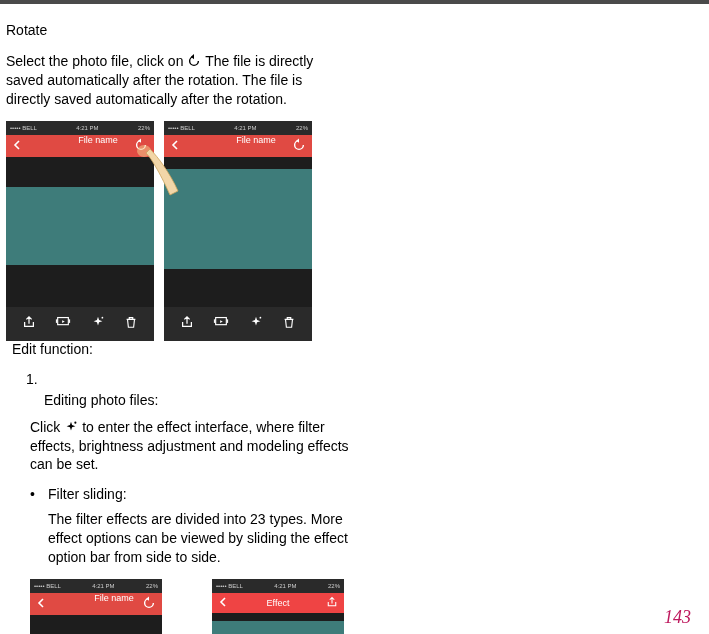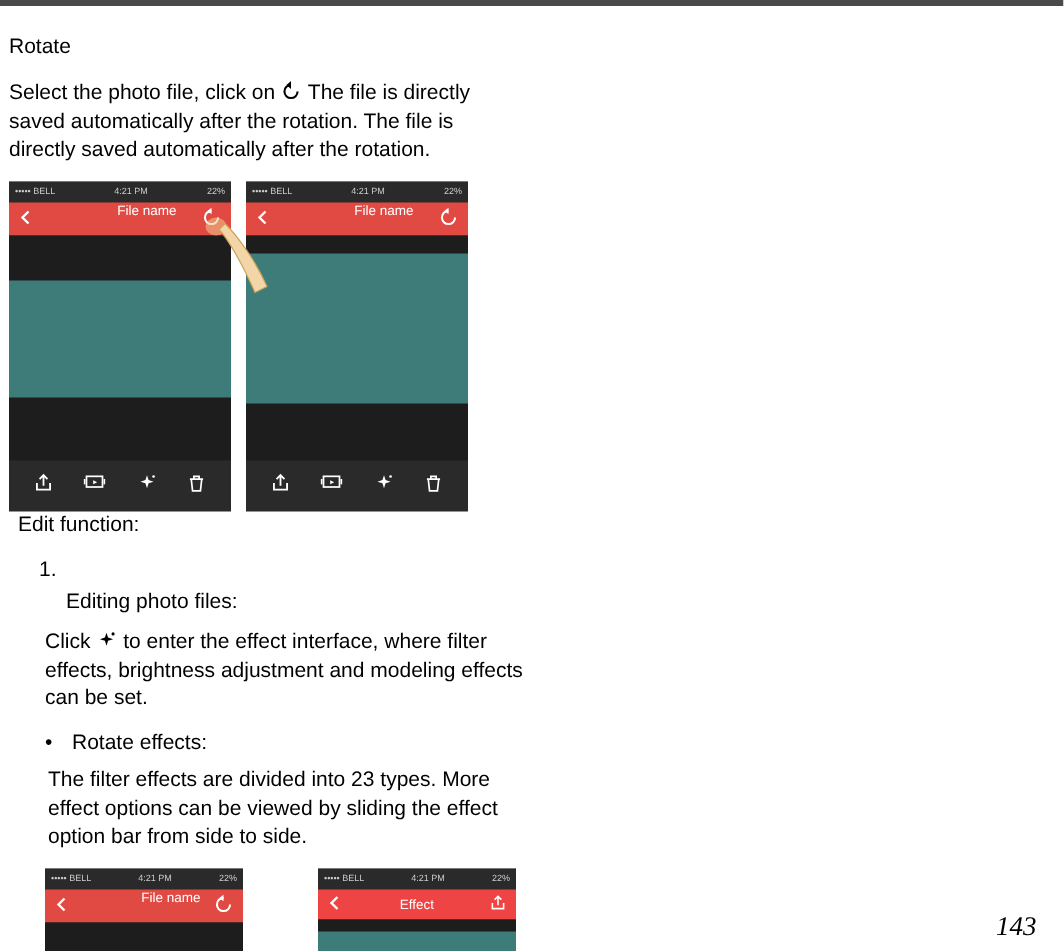--- a/index.html
+++ b/index.html
@@ -101,21 +101,21 @@
     flex: 1; background: linear-gradient(135deg,#d9a3d9,#7fbf7f,#7fa3d9);
   }
   .callout-line {
     position: absolute; background: #000;
   }
   .effect-label {
     text-align: right; font-size: 20px; margin-right: 2px;
   }
   .page-num {
     position: absolute; bottom: 6px; right: 18px;
-    font-style: italic; font-size: 18px; color: #000000;
+    font-style: italic; font-size: 18px; color: #be185d;
     font-family: Georgia, 'Times New Roman', serif;
   }
 </style>
 </head>
 <body>
 
 <div class="top-bar"></div>
 
 <div class="content">
 
@@ -265,24 +265,24 @@
         <svg width="14" height="14" viewBox="0 0 16 16">
             <path d="M8 2l1.2 3.8L13 7l-3.8 1.2L8 12l-1.2-3.8L3 7l3.8-1.2z" fill="#000"></path>
             <circle cx="13" cy="3" r="1.2" fill="#000"></circle>
           </svg>
       </span>
       <span> to enter the effect interface, where filter effects, brightness adjustment and modeling effects can be set.</span>
     </p>
 
     <div class="bullet-row">
       <div class="bullet-dot">•</div>
-      <div>Rotate effects:</div>
+      <div>Filter sliding:</div>
     </div>
 
-    <p style="margin-left:20px;">The filter effects are divided into 23 types. More effect options can be viewed by sliding the effect option bar from side to side.</p>
+    <p style="margin-left:36px;">The filter effects are divided into 23 types. More effect options can be viewed by sliding the effect option bar from side to side.</p>
 
     <div class="phones-right">
 
       <div class="phone phone-small">
         <div class="status-bar">
           <span>••••• BELL</span>
           <span>4:21 PM</span>
           <span>22%</span>
         </div>
         <div class="header-red">

